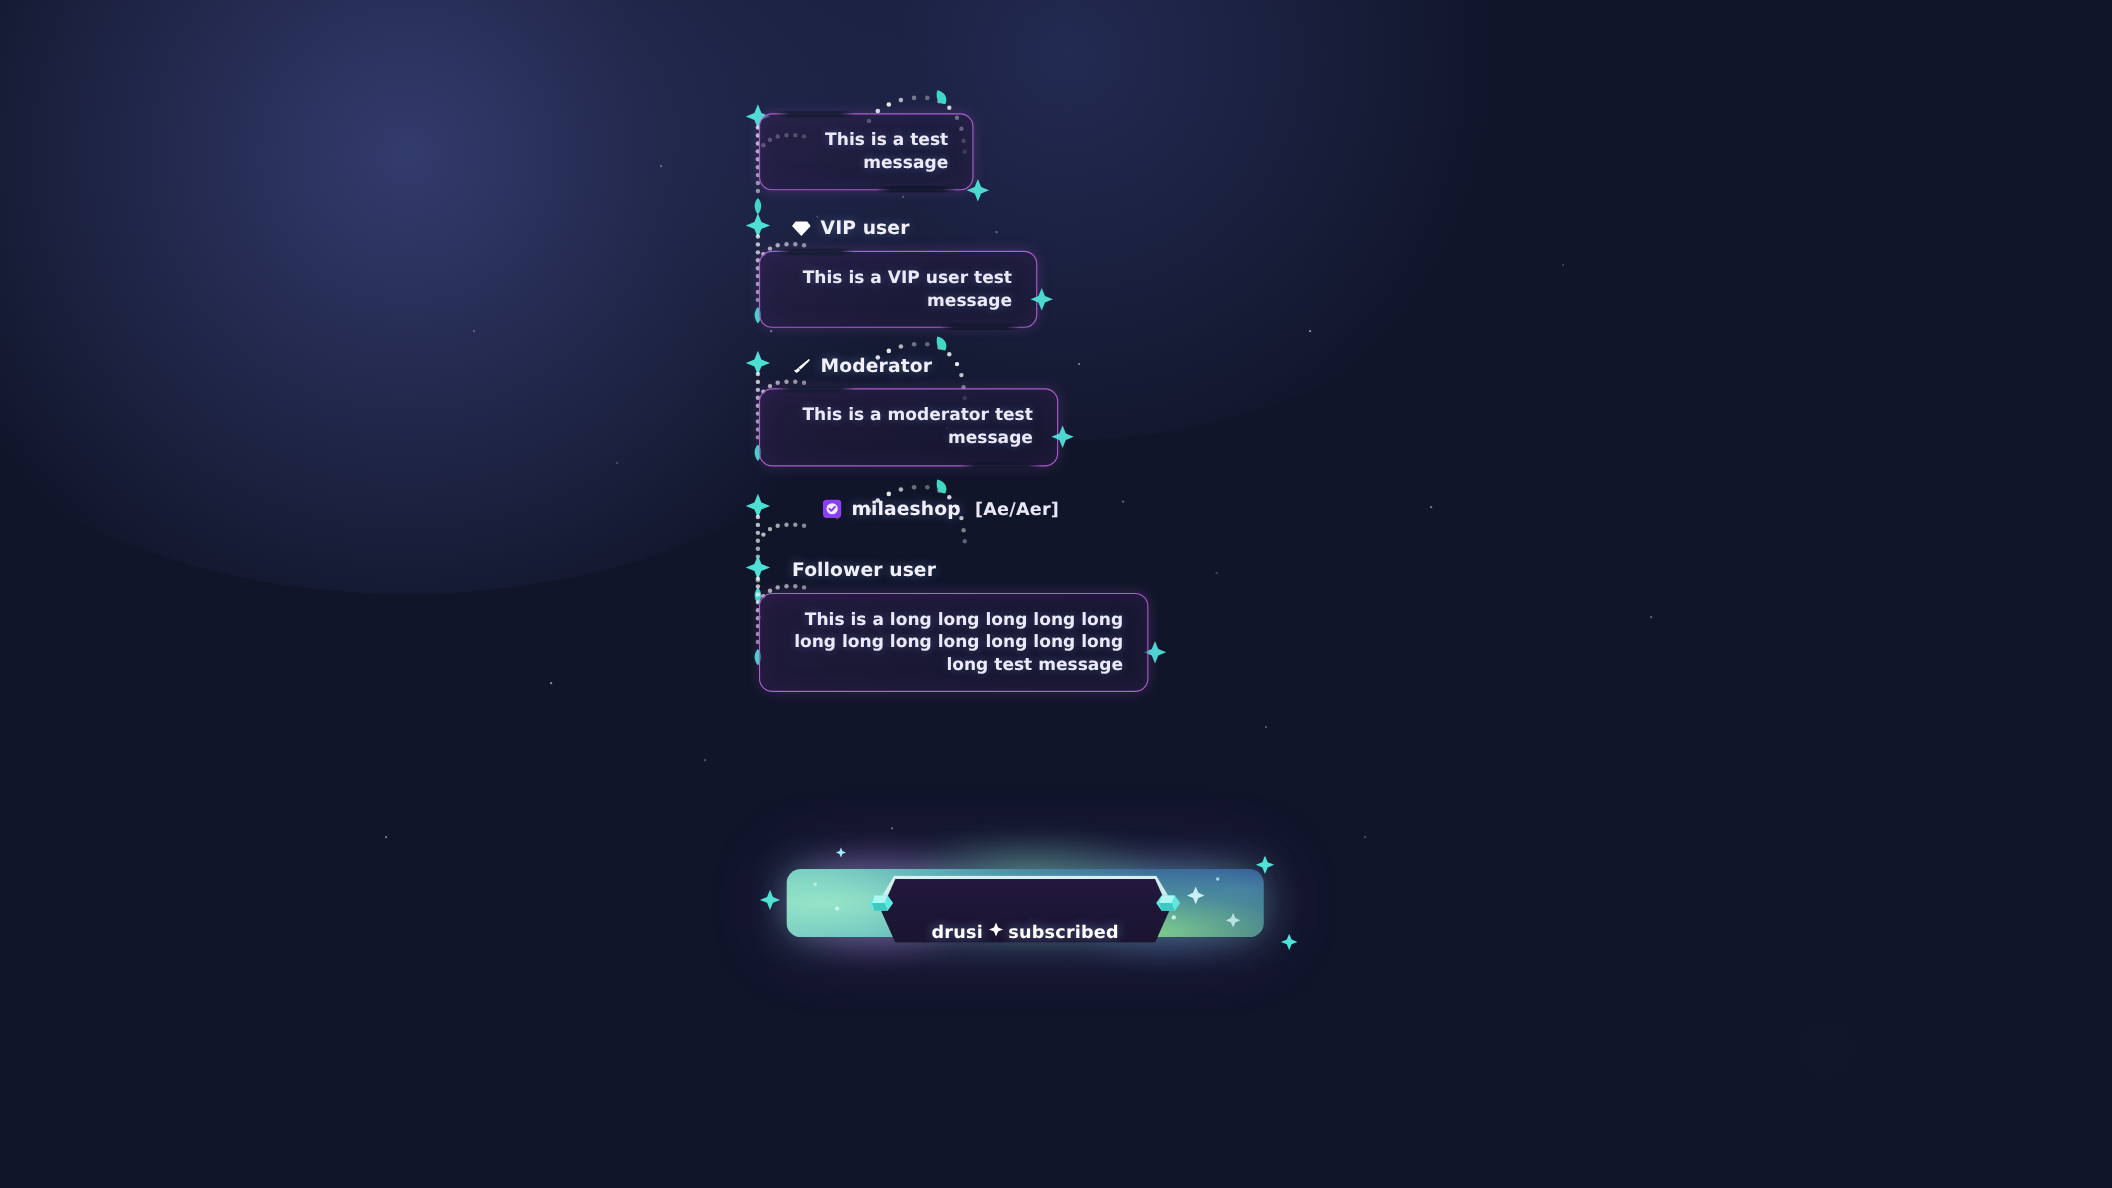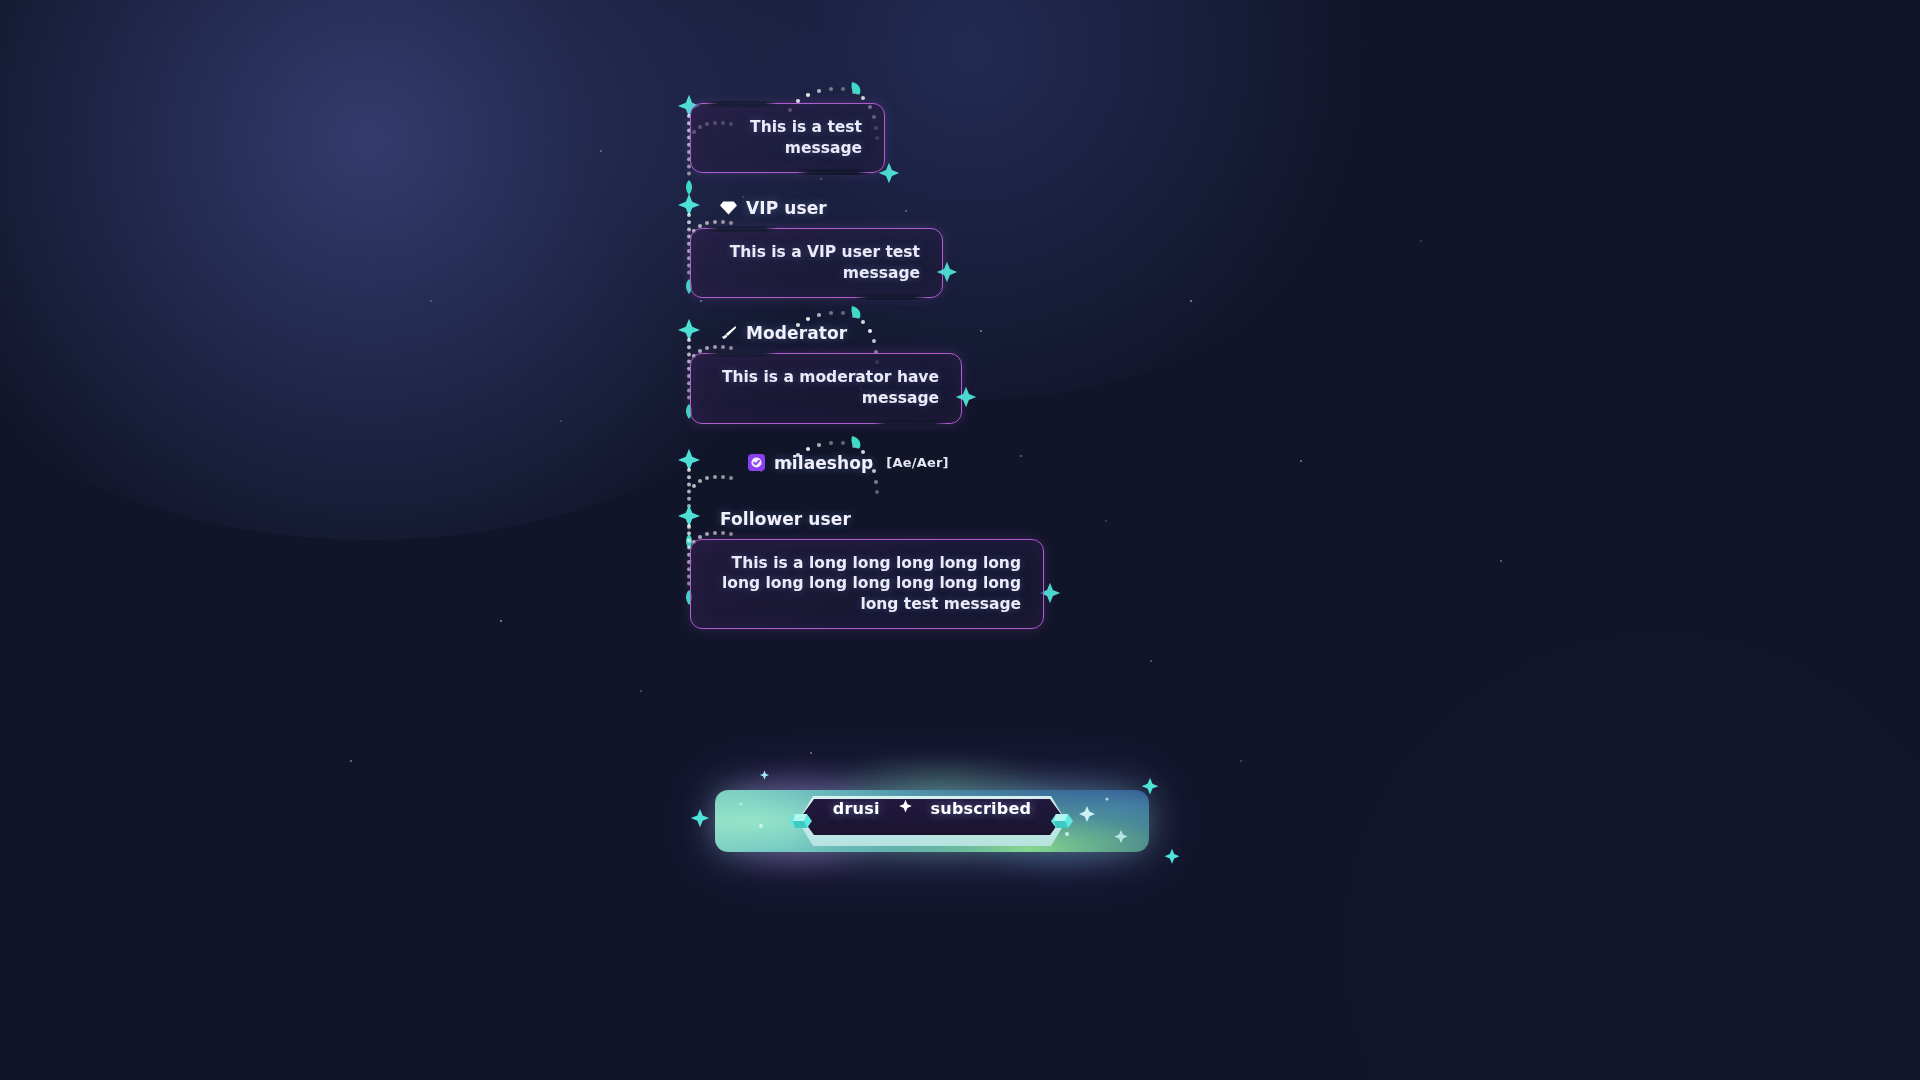--- a/index.html
+++ b/index.html
@@ -28,21 +28,21 @@
   
   .microstar { position:absolute; background:#cfe6ff; border-radius:50%; opacity:.5; }
 
   #chat { position:absolute; left:690px; top:96px; width:560px; }
 
   .msg { position:relative; margin-bottom:22px; }
 
   .namerow { display:flex; align-items:center; gap:9px; height:26px; padding-left:30px; position:relative; }
   .name { font-size:17px; font-weight:700; color:#f2f0fb; letter-spacing:.1px;
           text-shadow:0 0 10px rgba(150,190,255,.35); white-space:nowrap; }
-  .pronouns { font-size:13px; font-weight:700; color:#e9e7f6; margin-left:4px; letter-spacing:.2px; }
+  .pronouns { font-size:16px; font-weight:700; color:#e9e7f6; margin-left:4px; letter-spacing:.2px; }
 
   .roleicon { width:17px; height:17px; display:inline-flex; align-items:center; justify-content:center; flex:0 0 auto; }
   .roleicon svg { display:block; }
 
   .bubble {
     position:relative;
     margin-top:7px;
     margin-left:0;
     padding:13px 22px 14px 22px;
     border-radius:12px;
@@ -92,24 +92,24 @@
   }
   .alertglow {
     position:absolute; left:-34px; top:-30px; right:-34px; bottom:-30px; border-radius:28px;
     background:
       radial-gradient(closest-side, rgba(190,90,220,.5) 0%, rgba(190,90,220,0) 72%) -10% 50%/55% 130% no-repeat,
       radial-gradient(closest-side, rgba(120,230,180,.42) 0%, rgba(120,230,180,0) 72%) 55% 90%/70% 130% no-repeat,
       radial-gradient(closest-side, rgba(90,160,230,.35) 0%, rgba(90,160,230,0) 72%) 105% 40%/55% 130% no-repeat;
     filter:blur(9px);
   }
   .plate {
-    position:absolute; left:86px; top:9px; width:262px; height:36px;
+    position:absolute; left:86px; top:9px; width:262px; height:58px;
     background:linear-gradient(180deg, #23183f 0%, #1d1636 55%, #1a1430 100%);
     clip-path:polygon(13px 0, calc(100% - 13px) 0, 100% 50%, calc(100% - 13px) 100%, 13px 100%, 0 50%);
-    display:flex; align-items:flex-start; justify-content:center; gap:18px;
+    display:flex; align-items:flex-end; justify-content:center; gap:4px;
   }
   .plateborder {
     position:absolute; left:83px; top:6px; width:268px; height:50px;
     background:linear-gradient(180deg,#dff4f2,#b9e4e2);
     clip-path:polygon(15px 0, calc(100% - 15px) 0, 100% 50%, calc(100% - 15px) 100%, 15px 100%, 0 50%);
     opacity:.95;
   }
   .platetext { font-size:16px; font-weight:700; color:#ffffff; letter-spacing:.2px;
                text-shadow:0 0 10px rgba(160,200,255,.5); white-space:nowrap; }
   .gem { position:absolute; top:22px; width:22px; height:18px; }
@@ -263,21 +263,21 @@
             <path d="M66 2 c7 1.5 10 7 7.5 12.5 c-5.5 .5 -9.5 -4 -7.5 -12.5z" fill="#3fd9c6"></path>
           </svg></div><div class="namerow">
           <span class="roleicon">
             <svg width="16" height="16" viewBox="0 0 18 18">
               <path d="M16.4 1.2 L17 3 L7.6 12.4 L5.4 10.2 Z" fill="#ffffff"></path>
               <path d="M5.1 10.6 L7.2 12.7 L4.6 15.3 L2.5 13.2 Z" fill="#ffffff"></path>
               <rect x="1" y="13.3" width="3.6" height="1.7" rx=".8" transform="rotate(45 2.8 14.1)" fill="#ffffff"></rect>
             </svg>
           </span>
           <span class="name">Moderator</span>
-        </div><div class="bubble" style="width: 272px;">This is a moderator have message</div><div class="spark" style="left: 264px; top: 66px;">
+        </div><div class="bubble" style="width: 272px;">This is a moderator test message</div><div class="spark" style="left: 264px; top: 66px;">
           <svg width="24" height="24" viewBox="0 0 24 24" style="opacity:0.95">
             <path d="M12 .8 l2.95 7.25 7.25 2.95 -7.25 2.95 -2.95 7.25 -2.95 -7.25 -7.25 -2.95 7.25 -2.95z" fill="#4fe3d8"></path>
           </svg>
         </div></div>
       <div class="msg" style="margin-top: 26px; padding-left: 28px;"><div class="spark" style="left: -14px; top: -2px;">
           <svg width="26" height="26" viewBox="0 0 24 24" style="opacity:0.98">
             <path d="M12 .8 l2.95 7.25 7.25 2.95 -7.25 2.95 -2.95 7.25 -2.95 -7.25 -7.25 -2.95 7.25 -2.95z" fill="#4fe3d8"></path>
           </svg>
         </div><div class="deco" style="left: -9px; top: 14px; width: 72px; height: 84px;"><svg width="72" height="96" style="overflow:visible">
             <circle cx="8" cy="6" r="2" fill="#ffffff" opacity="0.75"></circle>

